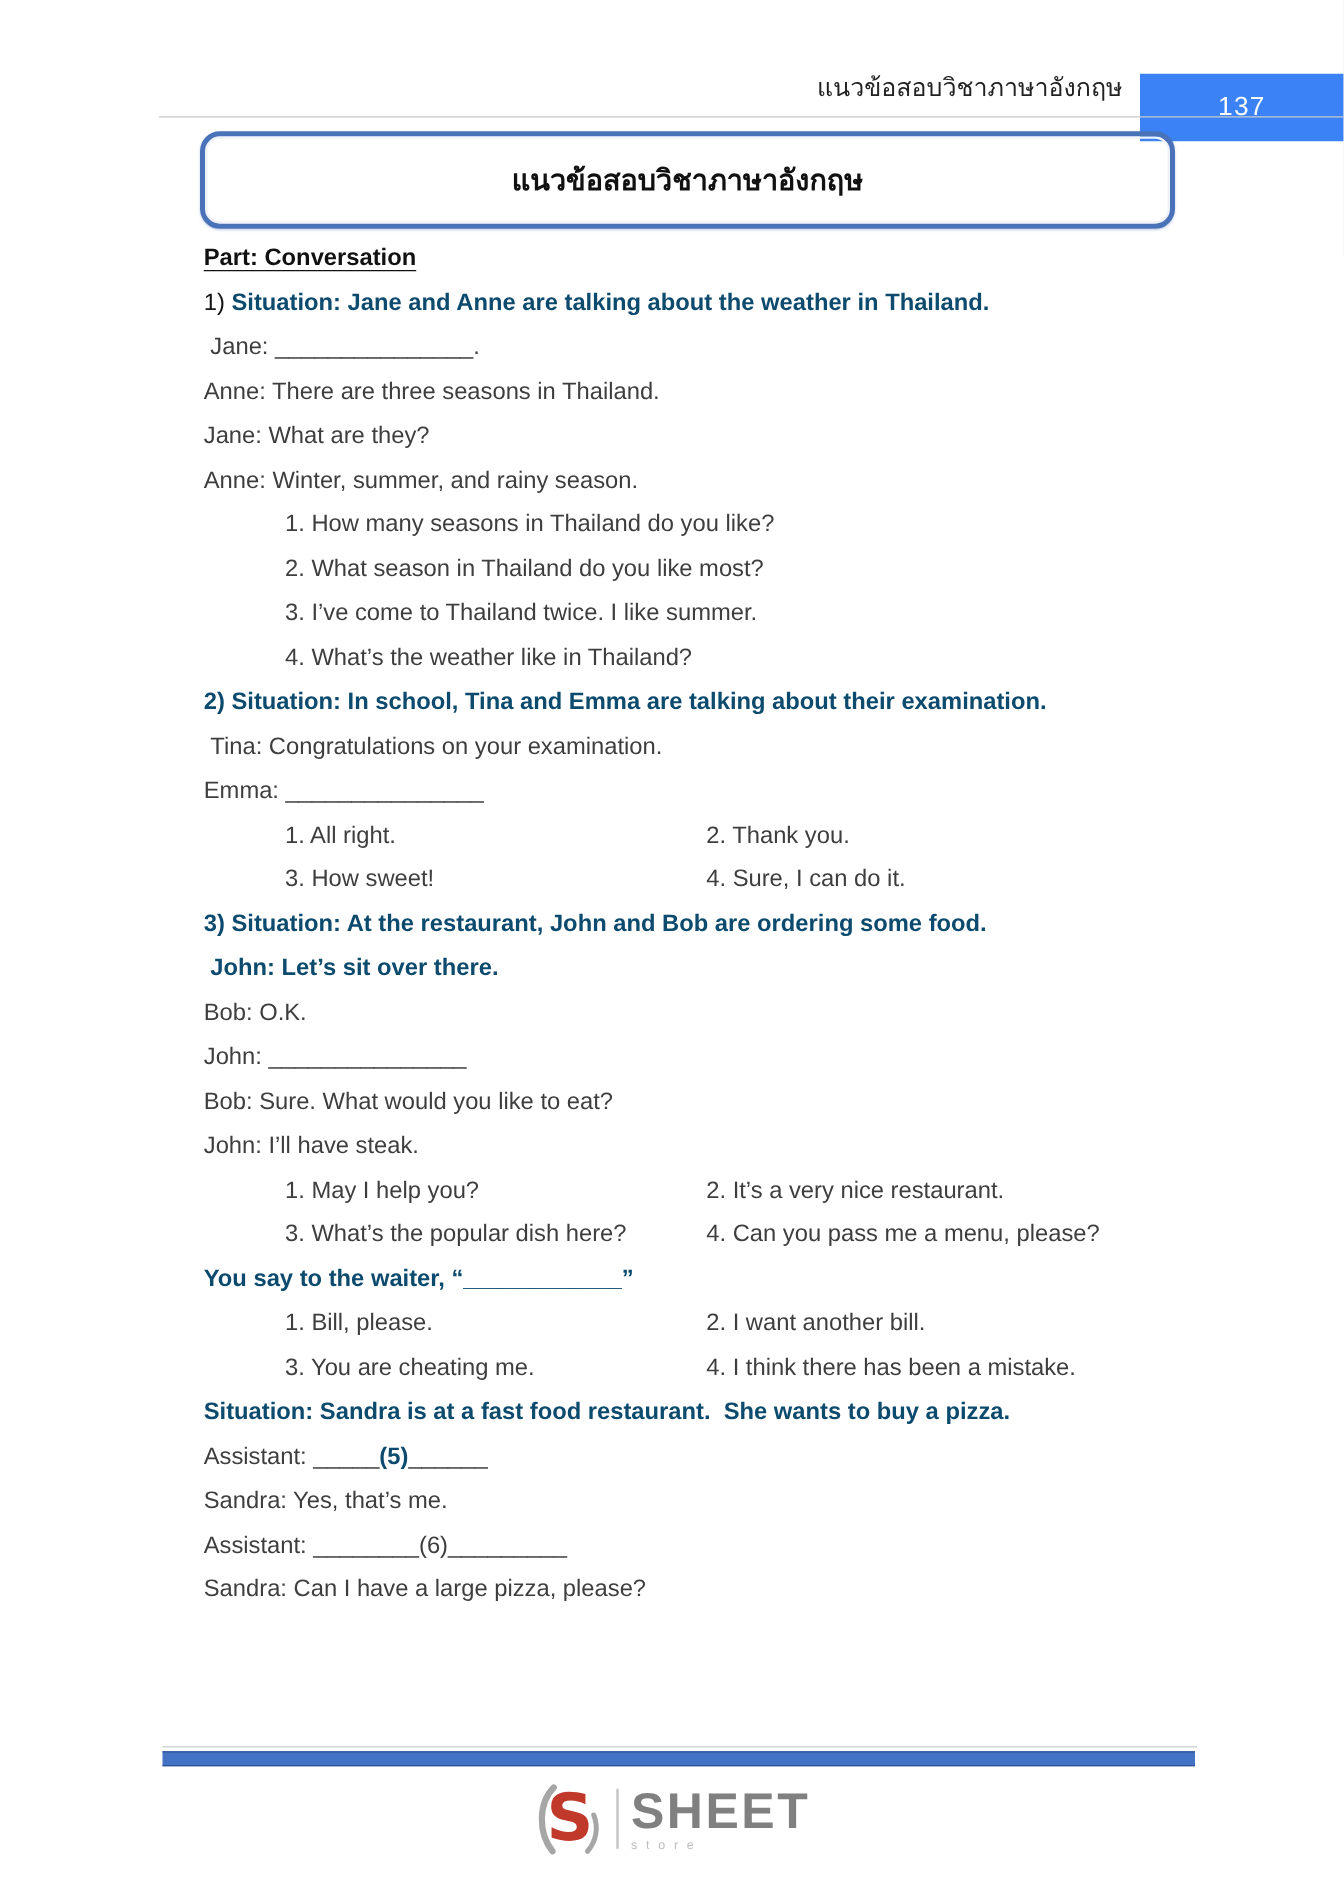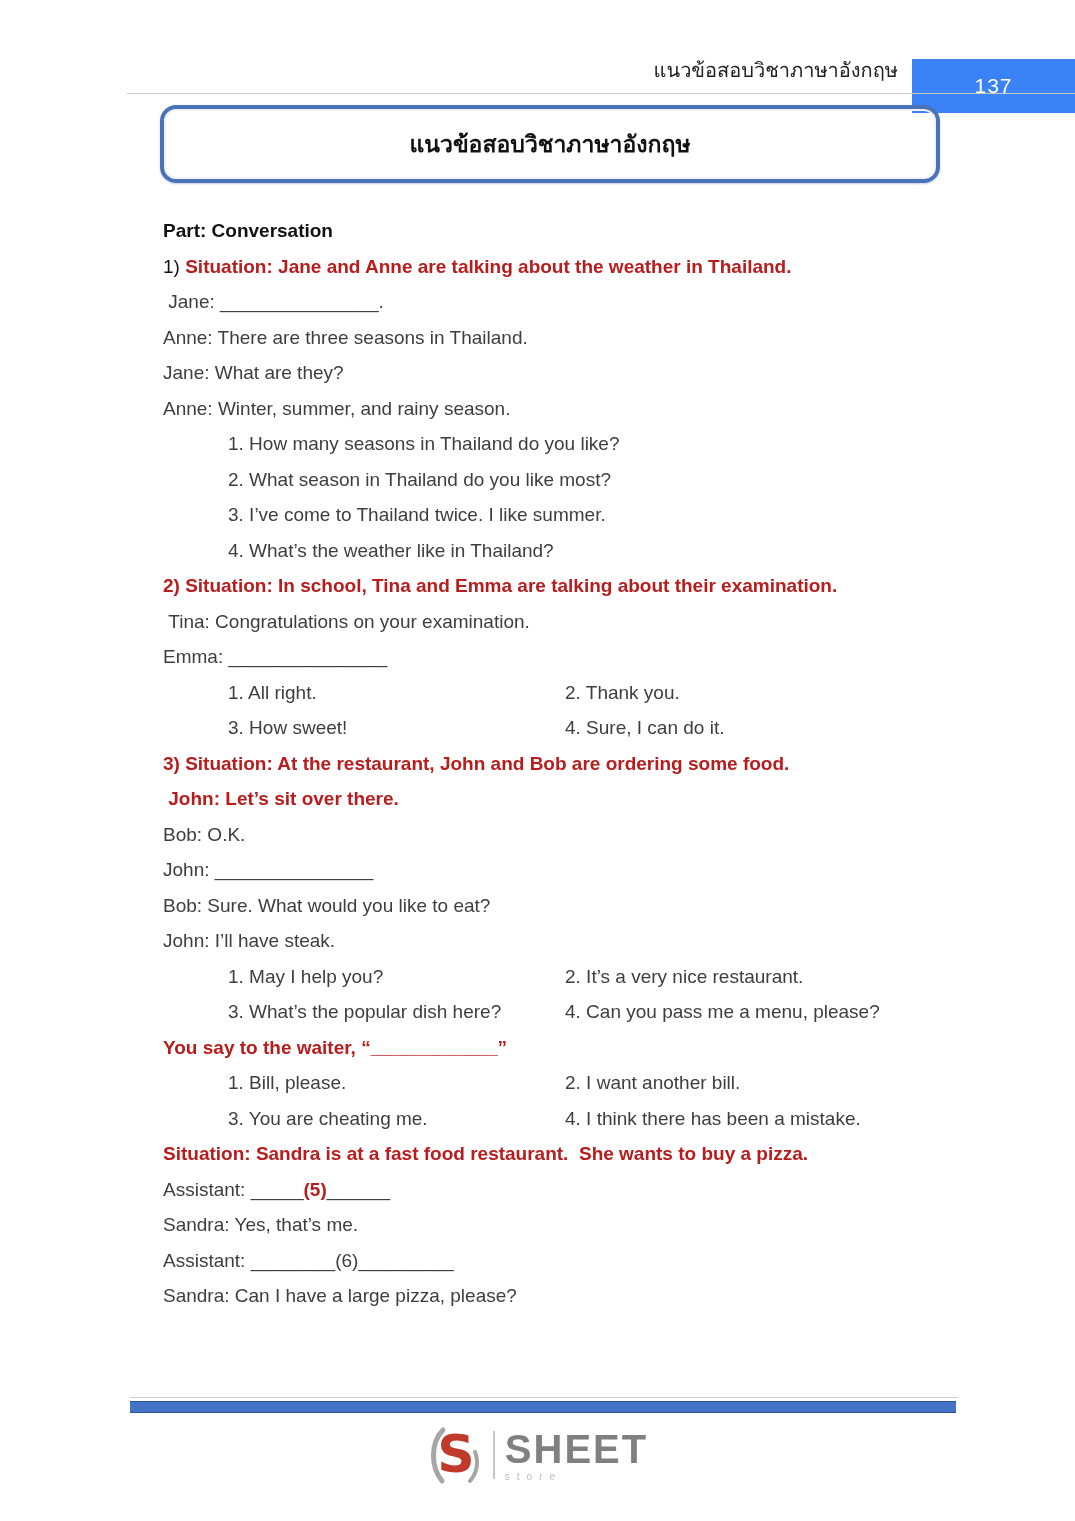--- a/index.html
+++ b/index.html
@@ -39,24 +39,24 @@
   
   .content{
     position:absolute;top:196px;left:163px;right:80px;
   }
   .row{
     font-size:19px;line-height:22px;margin:0 0 13.5px 0;
     white-space:pre-wrap;color:#3e3e3e;
   }
   .part-heading{
     font-weight:bold;color:#111;
-    text-underline-offset:4px;margin-top:24px;
+    text-decoration:underline;text-underline-offset:4px;
   }
   .heading{color:#141414;}
-  .row .b{font-weight:bold;color:#b91c1c;}
+  .row .b{font-weight:bold;color:#0c4a6e;}
   .choice-single{margin-left:65px;}
   .choice-grid{
     display:grid;grid-template-columns:325px 1fr;
     margin-left:65px;
     gap:12px;
   }
   
   .footer-rule{
     position:absolute;top:1397px;left:130px;width:828px;height:1px;background:#cccccc;
   }

